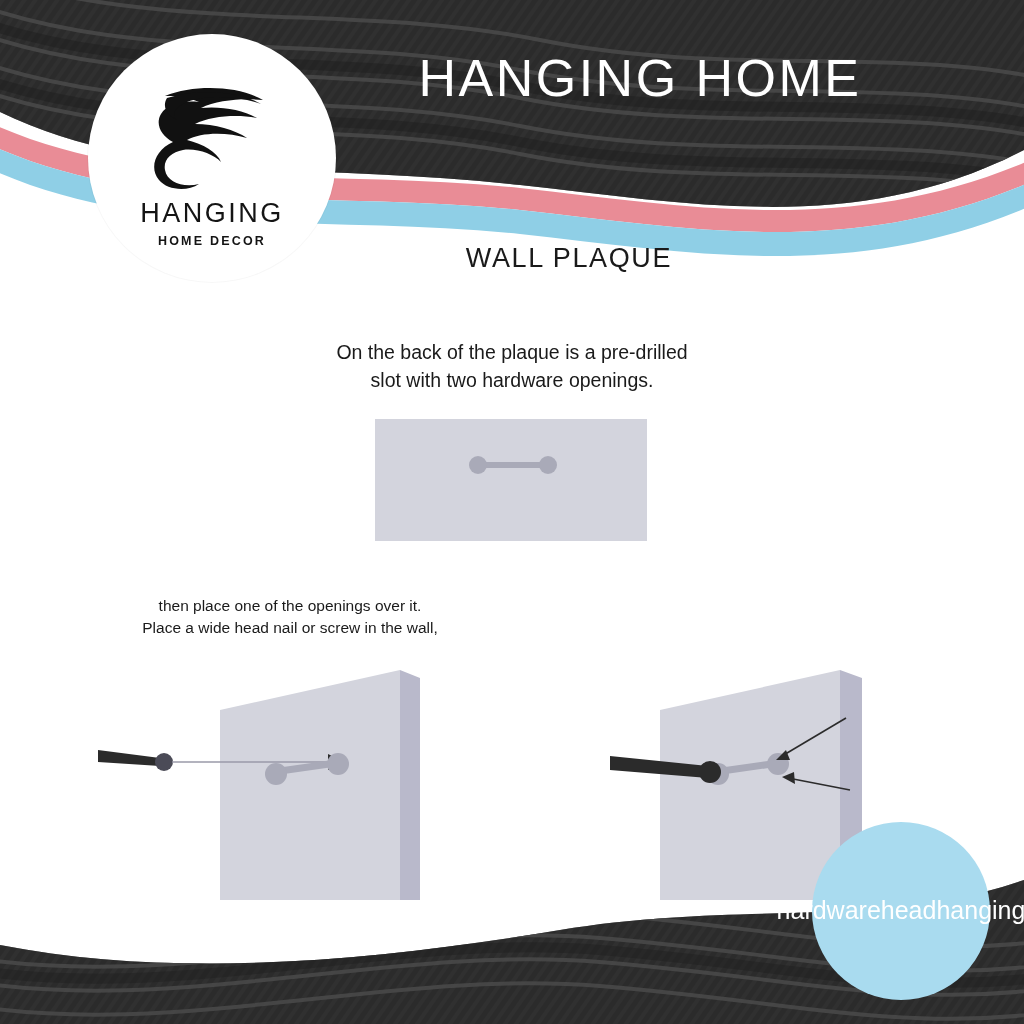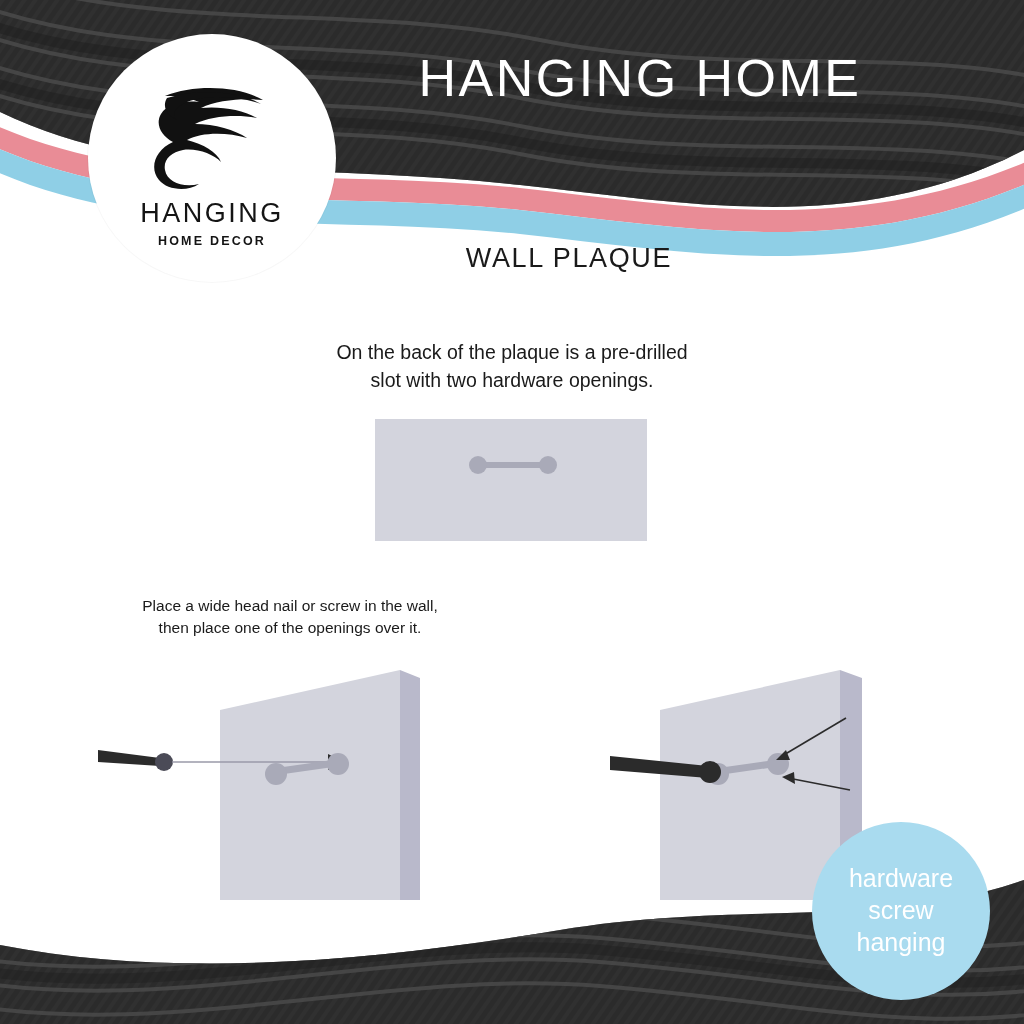--- a/index.html
+++ b/index.html
@@ -140,21 +140,21 @@
   
   .bubble {
     position: absolute;
     left: 812px;
     top: 822px;
     width: 178px;
     height: 178px;
     border-radius: 50%;
     background: #a9dbef;
     display: flex;
-    flex-direction: column;
+    flex-direction: row;
     align-items: center;
     justify-content: center;
     color: #ffffff;
     font-size: 25px;
     line-height: 1.27;
     text-align: center;
   }
 </style>
 </head>
 <body>
@@ -229,22 +229,22 @@
   </div>
 
   <div class="plaque-back"></div>
   <svg class="slot" viewBox="0 0 90 18">
     <rect x="10" y="6" width="70" height="6" fill="#a9aab8"></rect>
     <circle cx="10" cy="9" r="9" fill="#a9aab8"></circle>
     <circle cx="80" cy="9" r="9" fill="#a9aab8"></circle>
   </svg>
 
   <div class="caption caption-left">
+    <div>then place one of the openings over it.</div>
     <div>Place a wide head nail or screw in the wall,</div>
-    <div>then place one of the openings over it.</div>
   </div>
 
   <svg class="diagram diagram-2" viewBox="0 0 420 270">
 
     <polygon points="160,60 340,20 340,250 160,250" fill="#d3d4dd"></polygon>
 
     <polygon points="340,20 360,28 360,250 340,250" fill="#b9b9cb"></polygon>
 
     <polygon points="38,100 100,108 100,116 38,112" fill="#2b2b2b"></polygon>
     <circle cx="104" cy="112" r="9" fill="#4b4b57"></circle>
@@ -276,17 +276,17 @@
     <circle cx="110" cy="122" r="11" fill="#2b2b2b"></circle>
 
     <line x1="246" y1="68" x2="182" y2="106" stroke="#2b2b2b" stroke-width="1.6"></line>
     <polygon points="186,100 176,110 190,110" fill="#2b2b2b"></polygon>
     <line x1="250" y1="140" x2="188" y2="128" stroke="#2b2b2b" stroke-width="1.6"></line>
     <polygon points="194,122 182,127 195,134" fill="#2b2b2b"></polygon>
   </svg>
 
   <div class="bubble">
     <div>hardware</div>
-    <div>screw</div>
+    <div>head</div>
     <div>hanging</div>
   </div>
 
 </div>
 
 </body></html>

